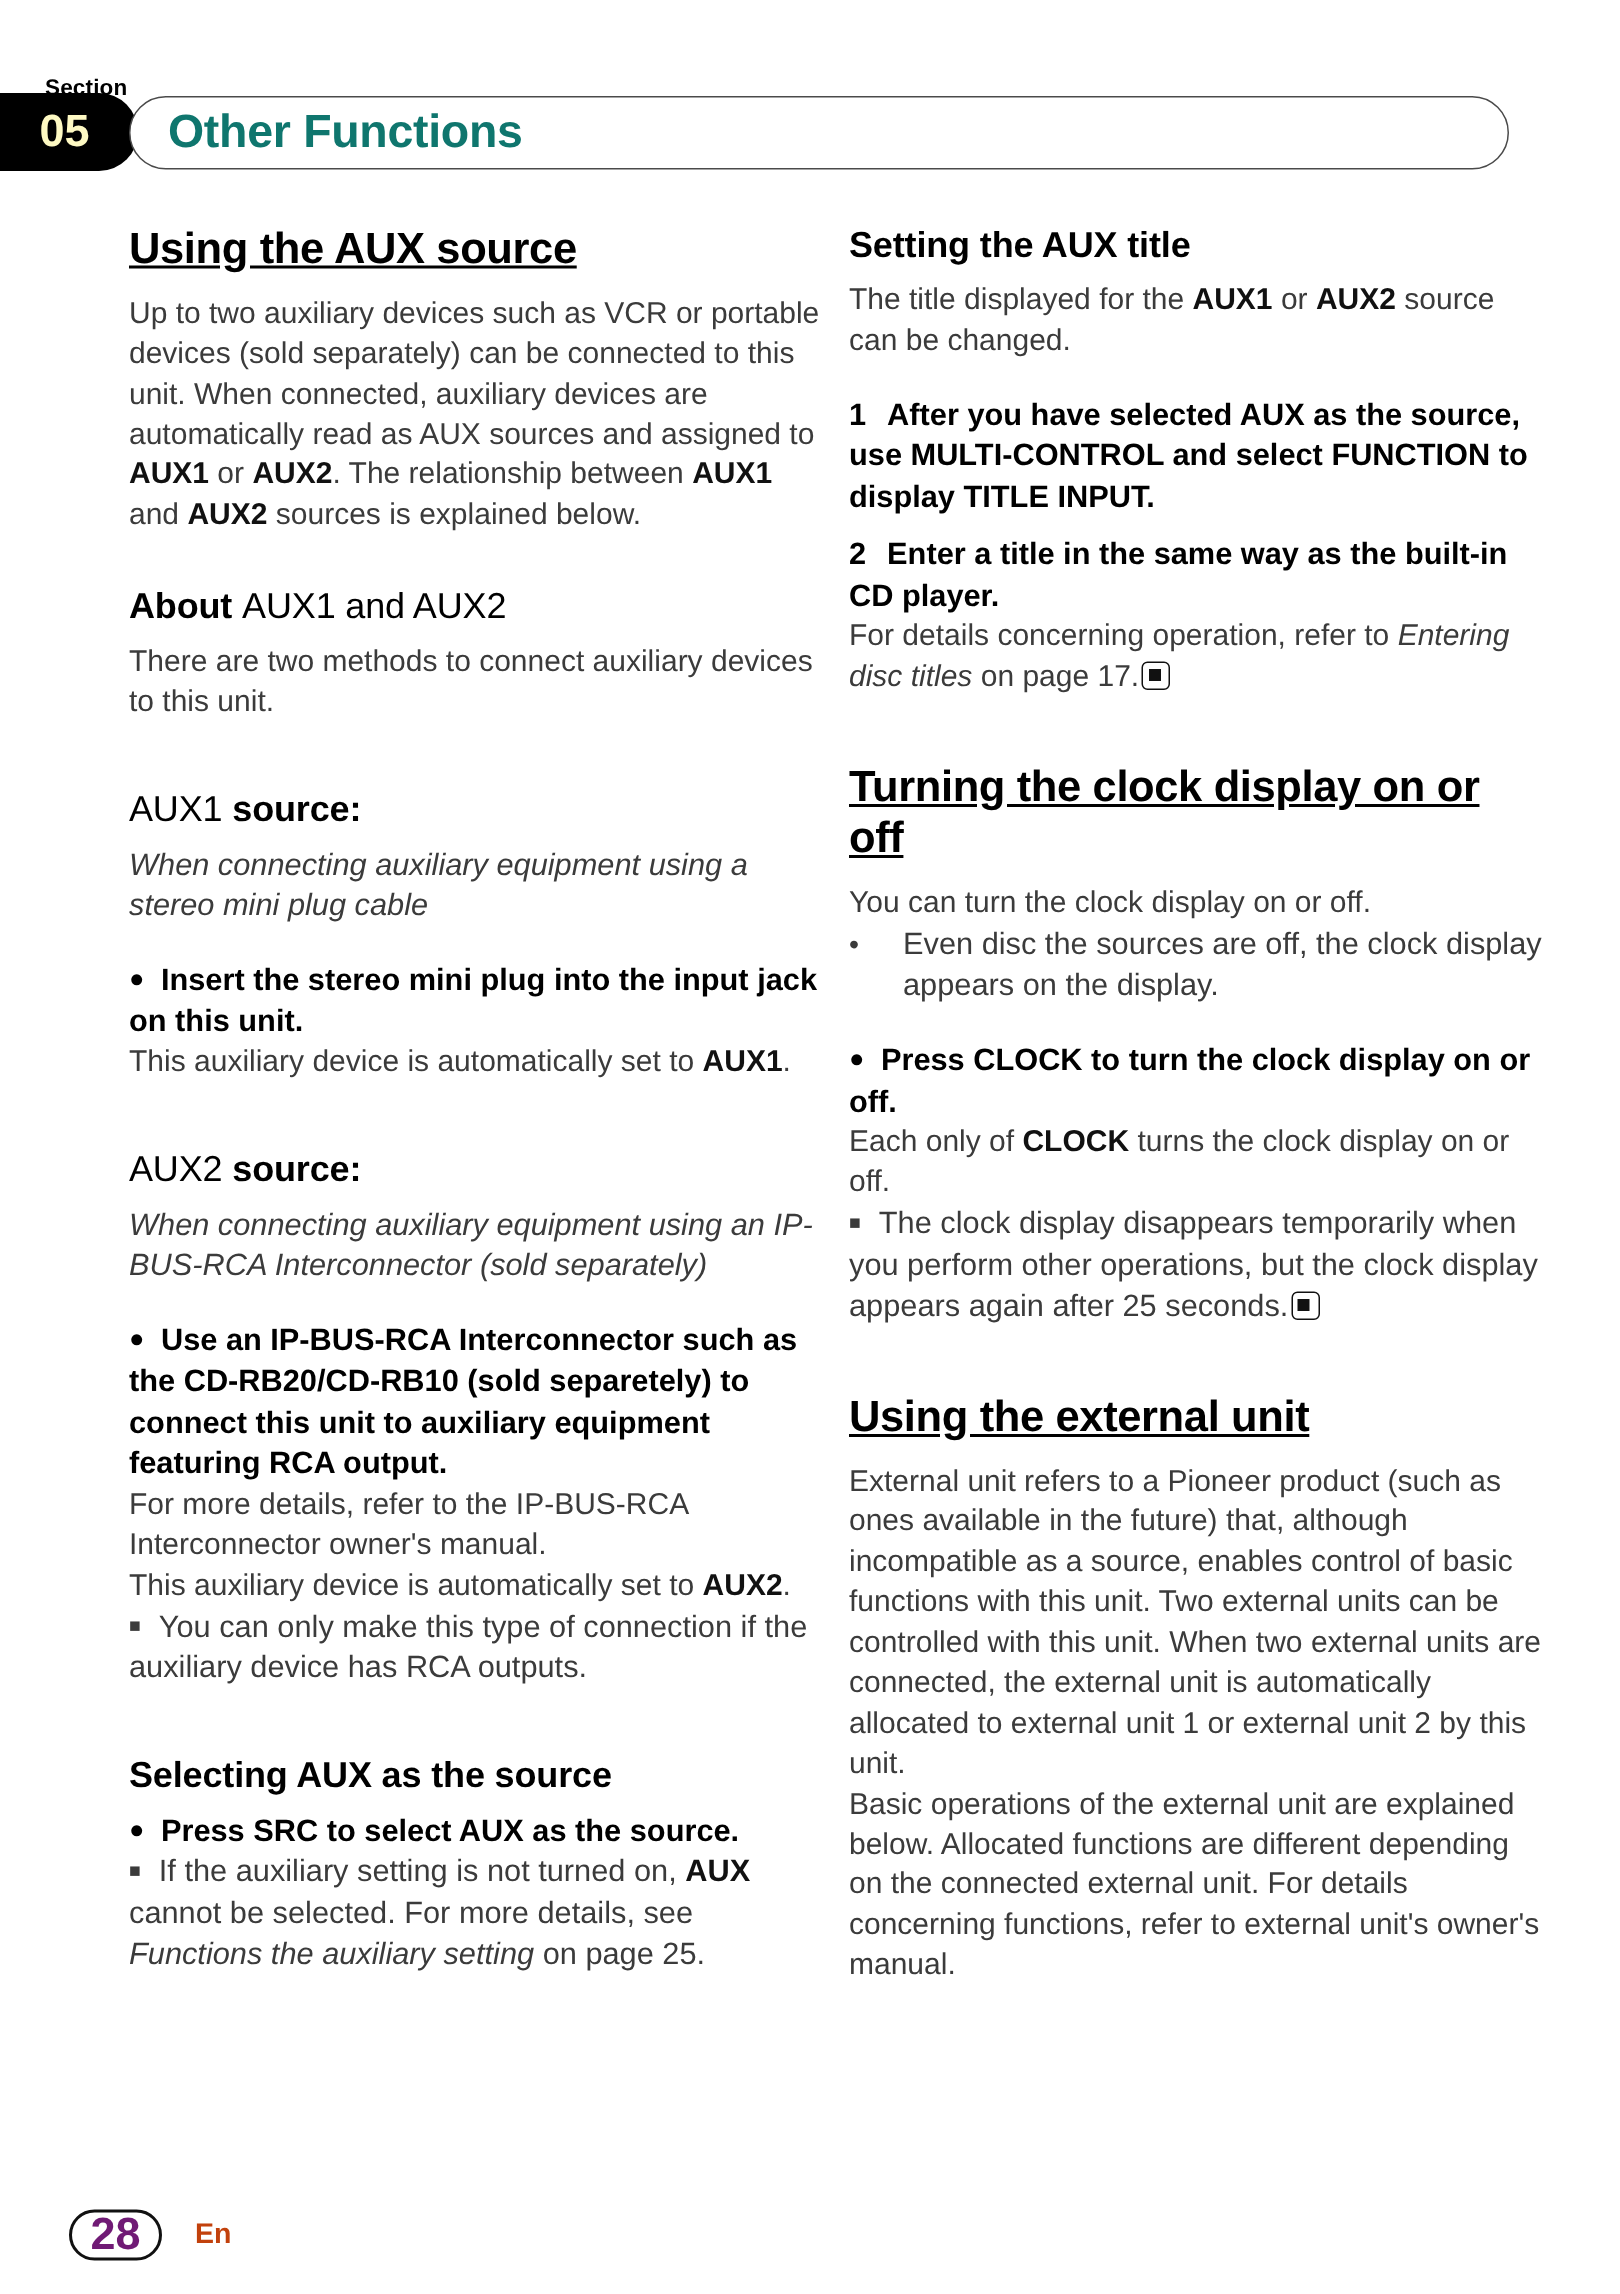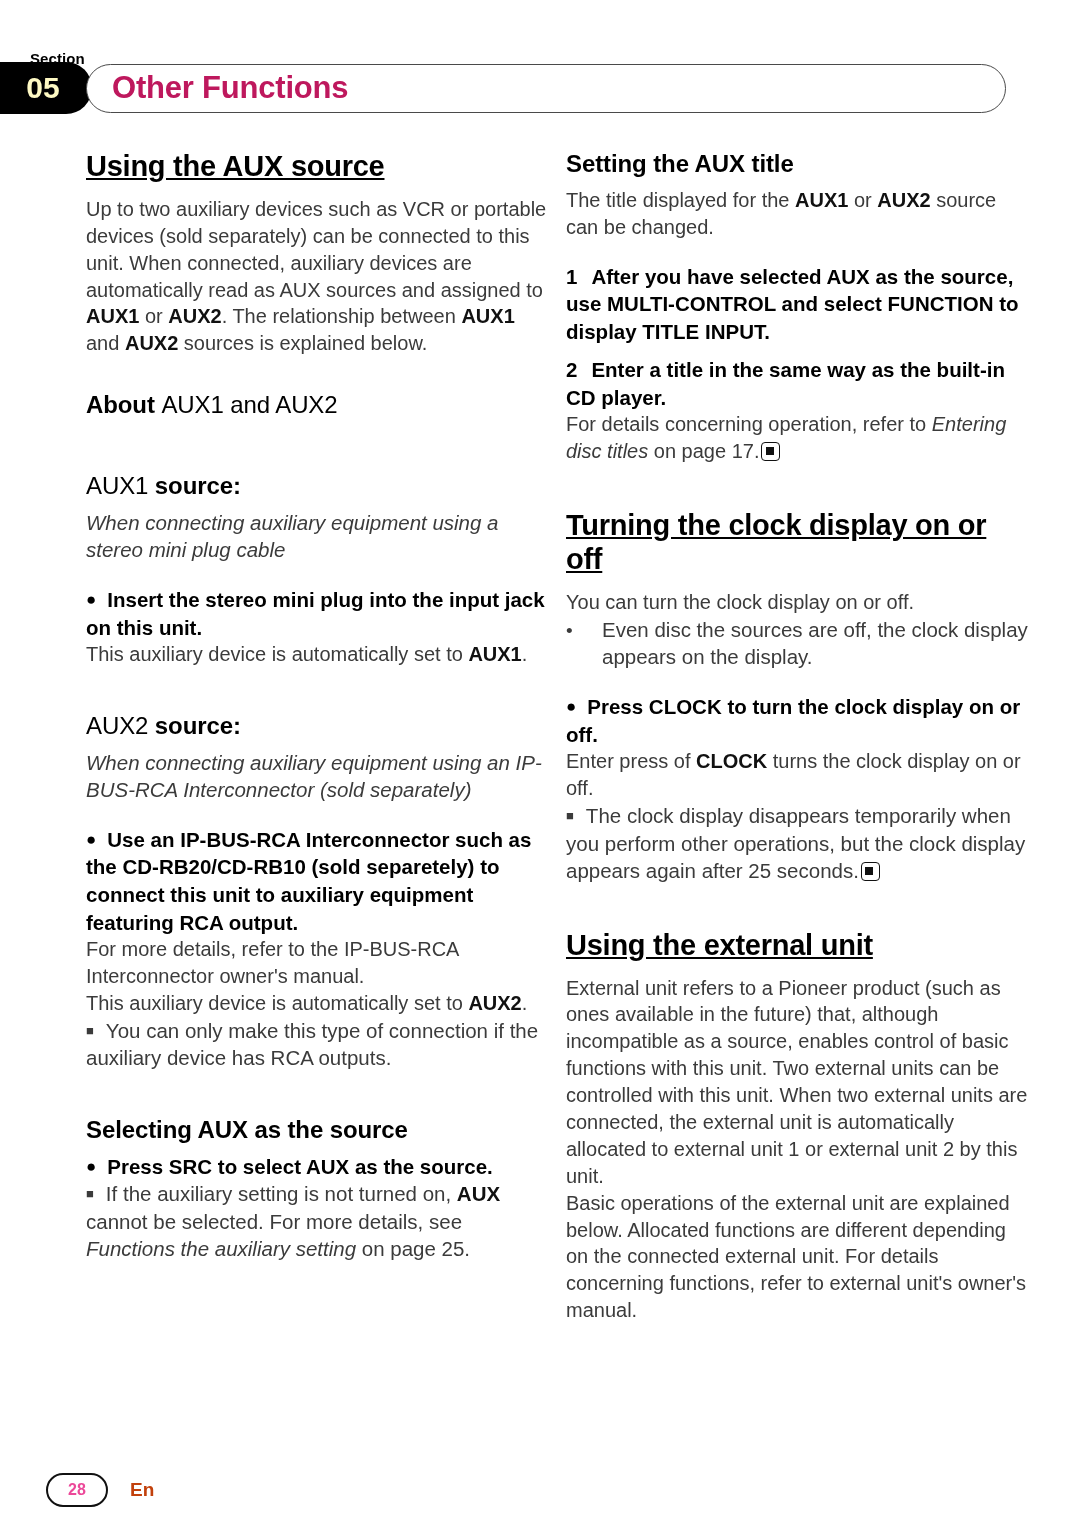--- a/index.html
+++ b/index.html
@@ -55,21 +55,21 @@
     border: 1.4px solid #4a4a4a;
     border-radius: 25px;
     background: #fff;
   }
   .header-title {
     position: absolute;
     left: 112px;
     top: 62px;
     font-size: 31px;
     font-weight: bold;
-    color: #be185d;
+    color: #0f766e;
     line-height: 52px;
     letter-spacing: -0.2px;
   }
 
   
   .columns {
     position: absolute;
     top: 150px;
     left: 0;
     width: 1080px;
@@ -208,23 +208,23 @@
     align-items: center;
   }
   .page-num {
     width: 62px;
     height: 34px;
     border: 2px solid #111;
     border-radius: 17px;
     display: flex;
     align-items: center;
     justify-content: center;
-    font-size: 16px;
-    font-weight: bold;
-    color: #ec4899;
+    font-size: 30px;
+    font-weight: bold;
+    color: #701a75;
   }
   .lang-code {
     margin-left: 22px;
     font-size: 19px;
     font-weight: bold;
     color: #c2410c;
   }
 </style>
 </head>
 <body>
@@ -243,20 +243,21 @@
   <div class="col col-left">
 
     <h1 class="sec-title">Using the AUX source</h1>
 
     <p class="body"><span>Up to two auxiliary devices such as VCR or portable devices (sold separately) can be connected to this unit. When connected, auxiliary devices are automatically read as AUX sources and assigned to </span><b class="bd">AUX1</b><span> or </span><b class="bd">AUX2</b><span>. The relationship between </span><b class="bd">AUX1</b><span> and </span><b class="bd">AUX2</b><span> sources is explained below.</span></p>
 
     <div class="sp-lg"></div>
 
     <h2 class="sub-title"><span>About </span><span class="lw">AUX1 and AUX2</span></h2>
 
+    <p class="body">There are two methods to connect auxiliary devices to this unit.</p>
 
     <div class="sp-xl"></div>
 
     <h2 class="sub-title"><span class="lw">AUX1</span><span> source:</span></h2>
 
     <p class="italic">When connecting auxiliary equipment using a stereo mini plug cable</p>
 
     <div class="sp-md"></div>
 
     <p class="bullet-action"><span class="dot">●</span><span>Insert the stereo mini plug into the input jack on this unit.</span></p>
@@ -310,21 +311,21 @@
     <h1 class="sec-title">Turning the clock display on or off</h1>
 
     <p class="body">You can turn the clock display on or off.</p>
 
     <p class="dot-item"><span class="rd">•</span><span>Even disc the sources are off, the clock display appears on the display.</span></p>
 
     <div class="sp-md"></div>
 
     <p class="bullet-action"><span class="dot">●</span><span>Press CLOCK to turn the clock display on or off.</span></p>
 
-    <p class="body"><span>Enter press of </span><b class="bd">CLOCK</b><span> turns the clock display on or off.</span></p>
+    <p class="body"><span>Each only of </span><b class="bd">CLOCK</b><span> turns the clock display on or off.</span></p>
 
     <p class="note"><span class="sq">■</span><span>The clock display disappears temporarily when you perform other operations, but the clock display appears again after 25 seconds.</span><span class="endmark"></span></p>
 
     <div class="sp-xl"></div>
 
     <h1 class="sec-title">Using the external unit</h1>
 
     <p class="body">External unit refers to a Pioneer product (such as ones available in the future) that, although incompatible as a source, enables control of basic functions with this unit. Two external units can be controlled with this unit. When two external units are connected, the external unit is automatically allocated to external unit 1 or external unit 2 by this unit.</p>
 
     <p class="body">Basic operations of the external unit are explained below. Allocated functions are different depending on the connected external unit. For details concerning functions, refer to external unit's owner's manual.</p>

